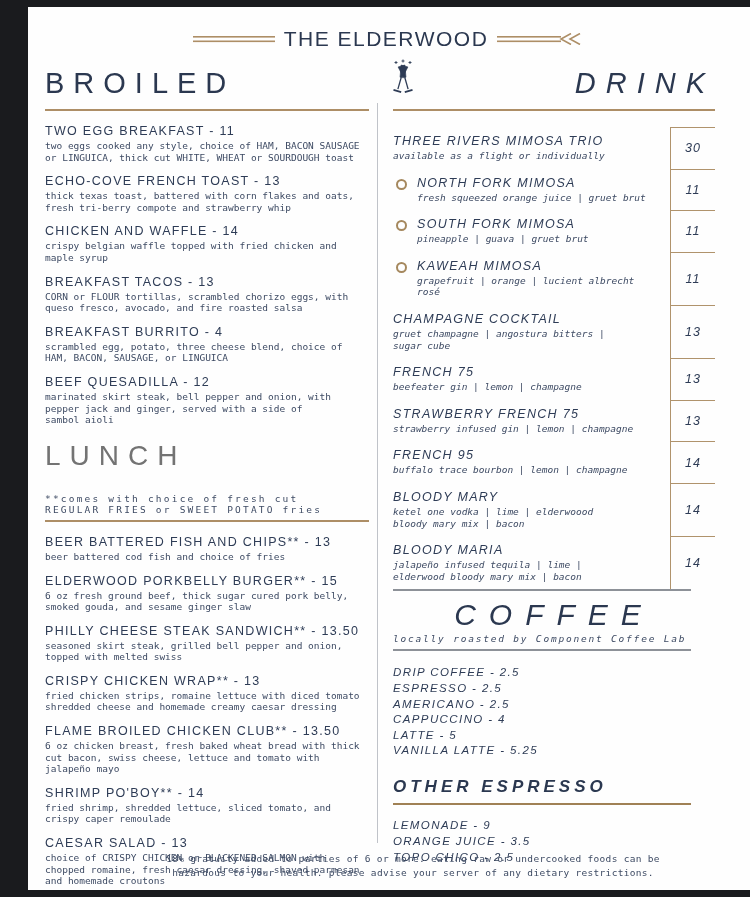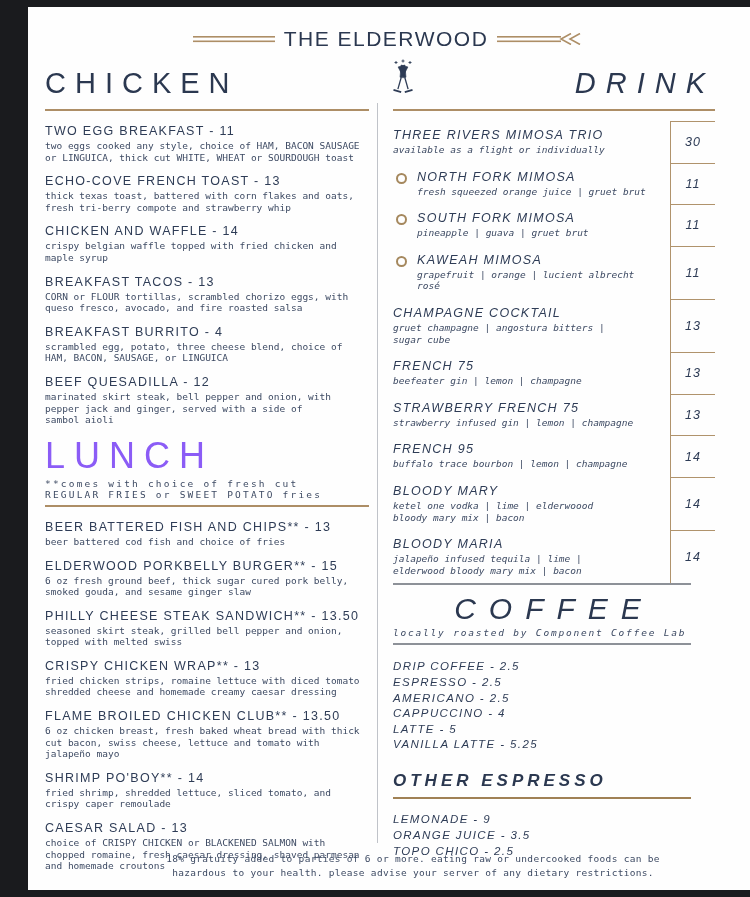--- a/index.html
+++ b/index.html
@@ -41,30 +41,30 @@
   .item-title{
     font-size:12.5px;letter-spacing:1.3px;color:#2e3c56;font-weight:500;
     margin-bottom:2px;line-height:14px;white-space:nowrap;
   }
   .item-desc{
     font-family:"DejaVu Sans Mono","Liberation Mono",monospace;
     font-size:9.5px;line-height:11.6px;color:#3d4a63;white-space:pre-line;
   }
   
   .lunch-heading{
-    font-size:36px;letter-spacing:9px;color:#8b5cf6;font-weight:500;
-    margin:3px 0 3px 0;line-height:38px;
+    font-size:28px;letter-spacing:9px;color:#737373;font-weight:500;
+    margin:3px 0 18px 0;line-height:38px;
   }
   .lunch-note{
     font-family:"DejaVu Sans Mono","Liberation Mono",monospace;
     font-size:9.5px;line-height:11.6px;letter-spacing:2.2px;color:#3d4a63;
     margin-bottom:4px;
   }
   
-  .drinks-list{margin-top:10px;}
+  .drinks-list{margin-top:16px;}
   .drink-row{display:flex;align-items:stretch;}
   .drink-main{flex:1;padding:7px 8px 7px 0;display:flex;}
   .drink-bullet{
     width:7px;height:7px;border:2px solid #a5885e;border-radius:50%;
     margin:3px 10px 0 3px;flex:none;
   }
   .drink-text{min-width:0;}
   .drink-price{
     width:44px;flex:none;border-left:1px solid #b0936c;border-top:1px solid #b0936c;
     display:flex;align-items:center;justify-content:center;
@@ -133,21 +133,21 @@
         <line x1="0" y1="12" x2="0" y2="24" stroke-width="1.3"></line>
         <line x1="-4" y1="26" x2="4" y2="26" stroke-width="1.8"></line>
       </g>
     </g>
   </svg>
 
   <div class="divider"></div>
 
   <div class="col-left">
 
-    <h1 class="menu-heading">CHICKEN</h1>
+    <h1 class="menu-heading">BROILED</h1>
     <div class="rule-tan"></div>
 
     <div>
 
         <div class="item">
           <div class="item-title">TWO EGG BREAKFAST - 11</div>
           <div class="item-desc">two eggs cooked any style, choice of HAM, BACON SAUSAGE
 or LINGUICA, thick cut WHITE, WHEAT or SOURDOUGH toast</div>
         </div>
 

